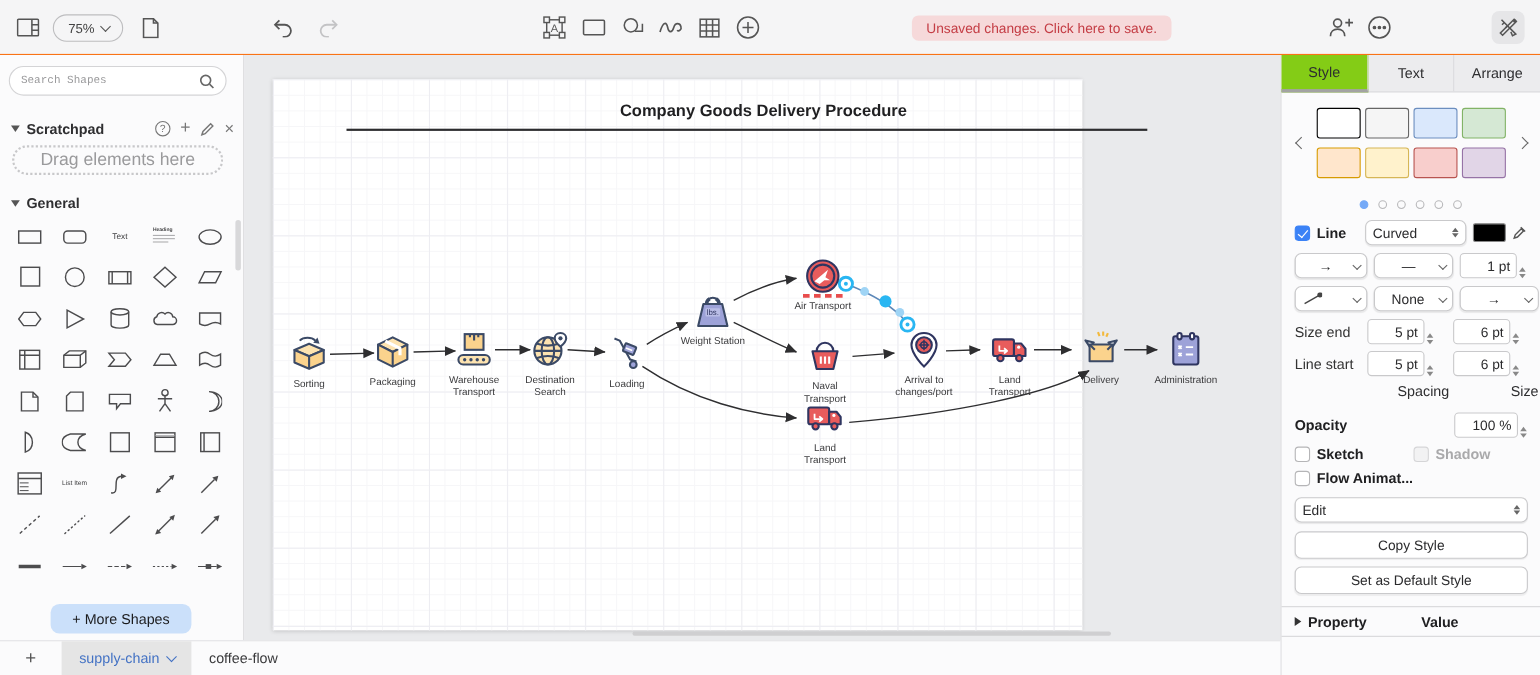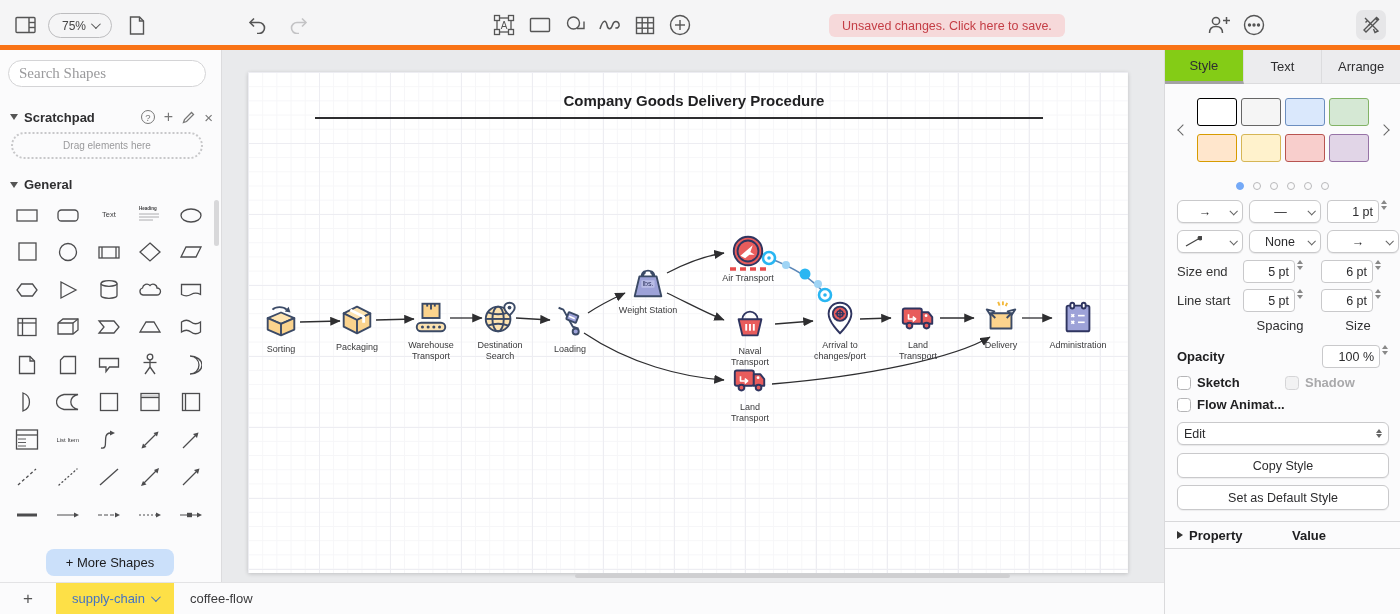--- a/index.html
+++ b/index.html
@@ -1,47 +1,47 @@
 <!DOCTYPE html>
 <html><head>
 <meta charset="utf-8">
 <style>
   * { margin:0; padding:0; box-sizing:border-box; }
   html,body { width:1400px; height:614px; overflow:hidden; font-family:"Liberation Sans", sans-serif; background:#f5f5f6; color:#333; }
   .app { position:relative; width:1400px; height:614px; }
 
   
-  .topbar { position:absolute; left:0; top:0; width:1400px; height:50px; background:#f5f5f6; border-bottom:5px solid #f97316; z-index:30; }
+  .topbar { position:absolute; left:0; top:0; width:1400px; height:50px; background:#f5f5f6; border-bottom:1px solid #f97316; z-index:30; }
   .tb-icon { position:absolute; top:12px; width:26px; height:26px; display:flex; align-items:center; justify-content:center; cursor:pointer; border-radius:5px; }
   .zoom-pill { position:absolute; left:48px; top:13px; width:64px; height:25px; border:1px solid #bdbdbf; border-radius:13px; display:flex; align-items:center; justify-content:center; gap:5px; font-size:12px; color:#444; background:#f5f5f6; cursor:pointer; }
   .unsaved { position:absolute; left:829px; top:14px; height:23px; padding:0 13px; background:#f6d9da; border-radius:6px; display:flex; align-items:center; font-size:12.5px; color:#c43d45; cursor:pointer; }
   .tools-btn { position:absolute; left:1356px; top:10px; width:30px; height:30px; background:#e6e6e8; border-radius:7px; display:flex; align-items:center; justify-content:center; cursor:pointer; }
   .chev-down { width:7px; height:7px; border-right:1.5px solid #555; border-bottom:1.5px solid #555; transform:rotate(45deg) translateY(-2px); display:inline-block; }
 
   
   .sidebar { position:absolute; left:0; top:50px; width:222px; height:532px; background:#fbfbfc; border-right:1px solid #dcdcde; overflow:hidden; z-index:20; }
   .search-wrap { position:absolute; left:8px; top:10px; width:198px; height:27px; border:1px solid #d4d4d6; border-radius:14px; background:#fff; display:flex; align-items:center; padding:0 10px; }
-  .search-wrap input { border:none; outline:none; flex:1; font-size:15px; color:#6d28d9; background:transparent; font-family:Liberation Serif, serif; }
+  .search-wrap input { border:none; outline:none; flex:1; font-size:10px; color:#6d28d9; background:transparent; font-family:Liberation Mono, monospace; }
   .search-wrap input::placeholder { color:#9a9a9c; }
   .sec-row { position:absolute; left:10px; display:flex; align-items:center; gap:6px; font-size:13px; font-weight:bold; color:#2f2f31; }
   .tri { width:0; height:0; border-left:4.5px solid transparent; border-right:4.5px solid transparent; border-top:6px solid #555; display:inline-block; }
   .sp-icons { display:flex; gap:9px; margin-left:40px; color:#777; font-size:12px; align-items:center; }
   .sp-icons span { cursor:pointer; }
   .help-circ { width:14px; height:14px; border:1.2px solid #777; border-radius:50%; display:flex; align-items:center; justify-content:center; font-size:9.5px; font-weight:normal; }
-  .drag-pill { position:absolute; left:11px; top:82px; width:192px; height:27px; border:2px dotted #c8c8ca; border-radius:15px; display:flex; align-items:center; justify-content:center; font-size:10px; color:#9a9a9c; font-weight:normal; }
+  .drag-pill { position:absolute; left:11px; top:82px; width:192px; height:27px; border:2px dotted #c8c8ca; border-radius:15px; display:flex; align-items:center; justify-content:center; font-size:16px; color:#9a9a9c; font-weight:normal; }
   .palette { position:absolute; left:6px; top:146px; width:206px; display:grid; grid-template-columns:repeat(5,1fr); }
   .cell { height:37.5px; display:flex; align-items:center; justify-content:center; cursor:grab; }
   .cell svg { stroke:#4c4c4e; fill:none; stroke-width:1.3; }
   .tinytxt { font-size:7.5px; color:#3c3c3e; }
   .more-shapes { position:absolute; left:46px; top:499px; width:128px; height:27px; background:#cbe0fa; border:none; border-radius:8px; font-size:13px; color:#1b1b1d; cursor:pointer; font-family:"Liberation Sans",sans-serif; }
   .sb-scroll { position:absolute; right:2px; top:150px; width:5px; height:46px; background:#d8d8da; border-radius:3px; }
 
   
   .canvas { position:absolute; left:222px; top:50px; width:942px; height:532px; background:#e9eaec; overflow:hidden; }
-  .page { position:absolute; left:26px; top:22px; width:880px; height:501px; background:#ffffff;
+  .page { position:absolute; left:26px; top:22px; width:736px; height:501px; background:#ffffff;
     background-image:
       linear-gradient(#ededf2 1px, transparent 1px), linear-gradient(90deg,#ededf2 1px, transparent 1px),
       linear-gradient(#f6f6f8 1px, transparent 1px), linear-gradient(90deg,#f6f6f8 1px, transparent 1px);
     background-size:71px 71px,71px 71px,14.2px 14.2px,14.2px 14.2px;
     box-shadow:0 1px 4px rgba(0,0,0,.18);padding-left:27px; }
   .diagram-title { position:absolute; left:0; top:20px; width:892px; text-align:center; font-size:15px; font-weight:bold; color:#1f1f21; }
   .title-rule { position:absolute; left:67px; top:45px; width:728px; height:2px; background:#2d2d2f; }
   .edges { position:absolute; left:0; top:0; width:892px; height:501px; }
   .node { position:absolute; width:64px; text-align:center; cursor:pointer; }
   .node.narrow { width:52px; }
@@ -71,40 +71,40 @@
   .cbx.checked::after { content:""; position:absolute; left:4px; top:1.2px; width:4px; height:8px; border:solid #fff; border-width:0 1.8px 1.8px 0; transform:rotate(40deg); }
   .cbx.disabled { background:#f2f2f3; border-color:#d5d5d7; }
   .blabel { font-weight:bold; color:#202022; }
   .mselect { height:23px; background:#fff; border:1px solid #c9c9cb; border-radius:6px; box-shadow:0 1px 1px rgba(0,0,0,.08); display:flex; align-items:center; padding:0 6px; gap:4px; font-size:12.5px; color:#2b2b2d; cursor:pointer; }
   .mselect .grow { flex:1; }
   .updown { display:flex; flex-direction:column; gap:1px; }
   .updown i { width:0; height:0; border-left:3.5px solid transparent; border-right:3.5px solid transparent; display:block; }
   .updown .u { border-bottom:4.5px solid #666; }
   .updown .d { border-top:4.5px solid #666; }
   .dd-chev { width:6px; height:6px; border-right:1.5px solid #666; border-bottom:1.5px solid #666; transform:rotate(45deg) translateY(-1px); flex:none; }
-  .numwrap { display:flex; align-items:flex-start; height:23px; }
+  .numwrap { display:flex; align-items:flex-end; height:23px; }
   .numwrap input { width:52px; height:23px; border:1px solid #c9c9cb; border-radius:4px; font-size:12.5px; text-align:right; padding:0 5px; color:#2b2b2d; background:#fff; font-family:"Liberation Sans",sans-serif; }
   .stepper { display:flex; flex-direction:column; margin-left:2px; gap:2px; cursor:pointer; }
   .stepper i { width:0; height:0; border-left:3.5px solid transparent; border-right:3.5px solid transparent; display:block; }
   .stepper .u { border-bottom:4.5px solid #888; }
   .stepper .d { border-top:4.5px solid #888; }
   .grid3 { display:grid; grid-template-columns:66px 72px 72px; gap:6px; margin-bottom:7px; }
   .lend-row { display:grid; grid-template-columns:62px 74px 74px; align-items:center; gap:4px; margin-bottom:6px; }
-  .collbl { display:grid; grid-template-columns:62px 74px 74px; gap:4px; margin-top:2px; }
+  .collbl { display:grid; grid-template-columns:62px 74px 74px; gap:18px; margin-top:2px; }
   .collbl span { text-align:center; color:#2e2e30; }
   .fbtn { width:212px; height:25px; background:#fff; border:1px solid #c9c9cb; border-radius:6px; box-shadow:0 1px 1px rgba(0,0,0,.06); font-size:12.5px; color:#2b2b2d; margin:0 0 7px 0; cursor:pointer; font-family:"Liberation Sans",sans-serif; }
   .propline { display:flex; align-items:center; height:28px; border-top:1px solid #d8d8da; border-bottom:1px solid #d8d8da; margin-top:4px; padding:0 12px; gap:6px; }
   .tri-r { width:0; height:0; border-top:4.5px solid transparent; border-bottom:4.5px solid transparent; border-left:6px solid #333; display:inline-block; }
   .blk-swatch { width:30px; height:17px; background:#000; border:1px solid #888; border-radius:2px; cursor:pointer; }
 
   
   .footer { position:absolute; left:0; top:582px; width:1164px; height:32px; background:#fbfbfc; border-top:1px solid #e3e3e5; display:flex; align-items:stretch; z-index:25; }
   .addtab { width:56px; display:flex; align-items:center; justify-content:center; font-size:17px; color:#555; cursor:pointer; }
   .ptab { display:flex; align-items:center; gap:6px; padding:0 16px; font-size:13px; color:#3a3a3c; cursor:pointer; }
-  .ptab.active { background:#fde047; color:#4372c4; }
+  .ptab.active { background:#e5e5e5; color:#4372c4; }
   .ptab.active .chev-down { border-color:#4372c4; }
 </style>
 </head>
 <body>
 
 <div class="app">
 
   <header class="topbar">
     <div class="tb-icon" style="left:12px">
       <svg width="21" height="18" viewBox="0 0 21 18" fill="none" stroke="#555" stroke-width="1.4">
@@ -719,20 +719,36 @@
     <div class="dots">
       <span class="dot active"></span>
       <span class="dot"></span>
       <span class="dot"></span>
       <span class="dot"></span>
       <span class="dot"></span>
       <span class="dot"></span>
     </div>
 
     <div class="fsection">
+      <div class="rowflex">
+        <span class="cbx checked"></span>
+        <span class="blabel" style="flex:1">Line</span>
+        <div class="mselect" style="width:92px">
+          <span class="grow">Curved</span>
+          <span class="updown">
+              <i class="u"></i>
+              <i class="d"></i>
+            </span>
+        </div>
+        <span class="blk-swatch"></span>
+        <svg width="13" height="13" viewBox="0 0 13 13" fill="none" stroke="#555" stroke-width="1.3">
+            <path d="M1.5 11.5 L2.5 8.5 L8 3 L10 5 L4.5 10.5 Z"></path>
+            <path d="M7.5 1.5 L11.5 5.5"></path>
+          </svg>
+      </div>
 
       <div class="grid3">
         <div class="mselect">
           <span class="grow" style="text-align:center">→</span>
           <span class="dd-chev"></span>
         </div>
         <div class="mselect">
           <span class="grow" style="text-align:center;letter-spacing:-1px">—</span>
           <span class="dd-chev"></span>
         </div>

